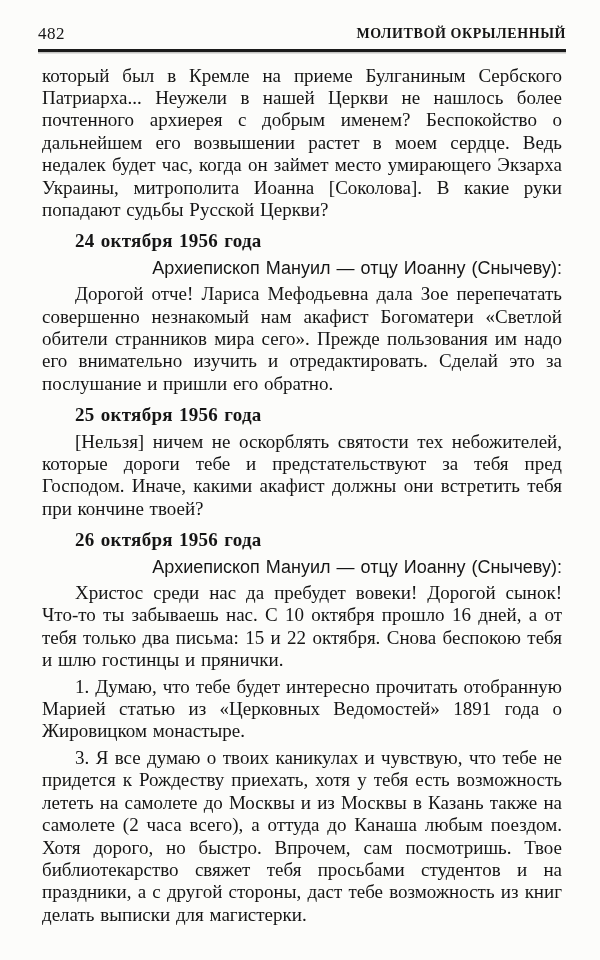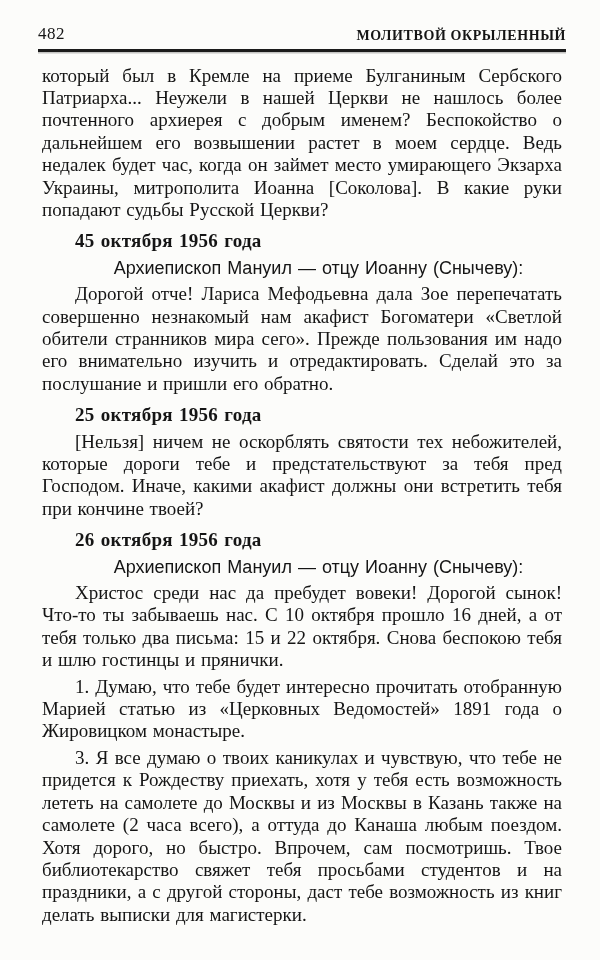--- a/index.html
+++ b/index.html
@@ -14,21 +14,21 @@
     height: 960px;
     box-sizing: border-box;
     background: #fcfcfa;
     color: #151515;
     padding: 24px 34px 0 38px;
     overflow: hidden;
   }
   .page-header {
     display: flex;
     justify-content: space-between;
-    align-items: flex-end;
+    align-items: center;
   }
   .page-number {
     font-size: 17px;
     letter-spacing: 0.5px;
   }
   .running-title {
     font-weight: 700;
     font-size: 14px;
     letter-spacing: 0.6px;
     white-space: nowrap;
@@ -56,38 +56,38 @@
   }
   p.date-heading {
     margin-top: 9px;
     font-weight: 700;
     text-align: left;
     letter-spacing: 0.3px;
   }
   p.salutation-sans {
     font-family: "Liberation Sans", "DejaVu Sans", sans-serif;
     font-size: 18px;
-    text-align: center;
+    text-align: right;
   }
   p.letter-italic {
   }
 </style>
 </head>
 <body>
 
 <div class="page">
   <div class="page-header">
     <span class="page-number">482</span>
     <span class="running-title">МОЛИТВОЙ ОКРЫЛЕННЫЙ</span>
   </div>
   <div class="header-rule"></div>
 
   <main class="text-block">
       <p class="continuation">который был в Кремле на приеме Булганиным Сербско­го Патриарха... Неужели в нашей Церкви не нашлось бо­лее почтенного архиерея с добрым именем? Беспокойство о дальнейшем его возвышении растет в моем сердце. Ведь недалек будет час, когда он займет место умирающего Эк­зарха Украины, митрополита Иоанна [Соколова]. В какие руки попадают судьбы Русской Церкви?</p>
-      <p class="date-heading">45 октября 1956 года</p>
+      <p class="date-heading">24 октября 1956 года</p>
       <p class="salutation-sans">Архиепископ Мануил — отцу Иоанну (Снычеву):</p>
       <p class="letter-italic">Дорогой отче! Лариса Мефодьевна дала Зое перепе­чатать совершенно незнакомый нам акафист Богома­тери «Светлой обители странников мира сего». Прежде пользования им надо его внимательно изучить и отре­дактировать. Сделай это за послушание и пришли его обратно.</p>
       <p class="date-heading">25 октября 1956 года</p>
       <p class="body">[Нельзя] ничем не оскорблять святости тех небожите­лей, которые дороги тебе и предстательствуют за тебя пред Господом. Иначе, какими акафист должны они встретить тебя при кончине твоей?</p>
       <p class="date-heading">26 октября 1956 года</p>
       <p class="salutation-sans">Архиепископ Мануил — отцу Иоанну (Снычеву):</p>
       <p class="letter-italic">Христос среди нас да пребудет вовеки! Дорогой сынок! Что-то ты забываешь нас. С 10 октября прошло 16 дней, а от тебя только два письма: 15 и 22 октября. Снова бес­покою тебя и шлю гостинцы и прянички.</p>
       <p class="letter-italic">1. Думаю, что тебе будет интересно прочитать ото­бранную Марией статью из «Церковных Ведомостей» 1891 года о Жировицком монастыре.</p>
       <p class="letter-italic">3. Я все думаю о твоих каникулах и чувствую, что тебе не придется к Рождеству приехать, хотя у тебя есть возможность лететь на самолете до Москвы и из Москвы в Казань также на самолете (2 часа всего), а оттуда до Канаша любым поездом. Хотя дорого, но быстро. Впрочем, сам посмотришь. Твое библиотекарство свяжет тебя прось­бами студентов и на праздники, а с другой стороны, даст тебе возможность из книг делать выписки для магистерки.</p>
     </main>

